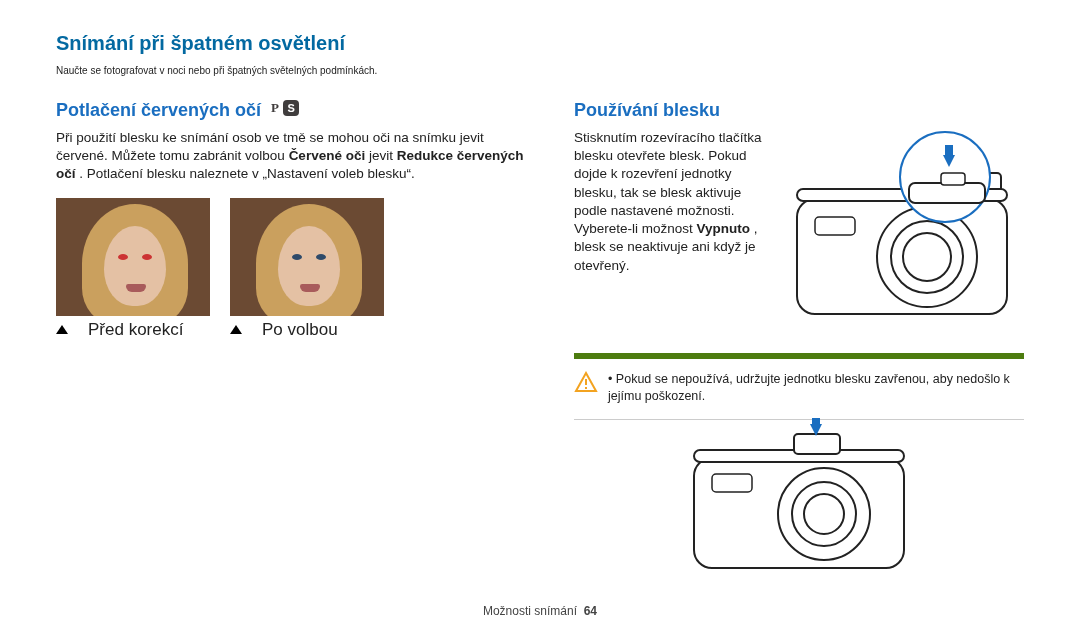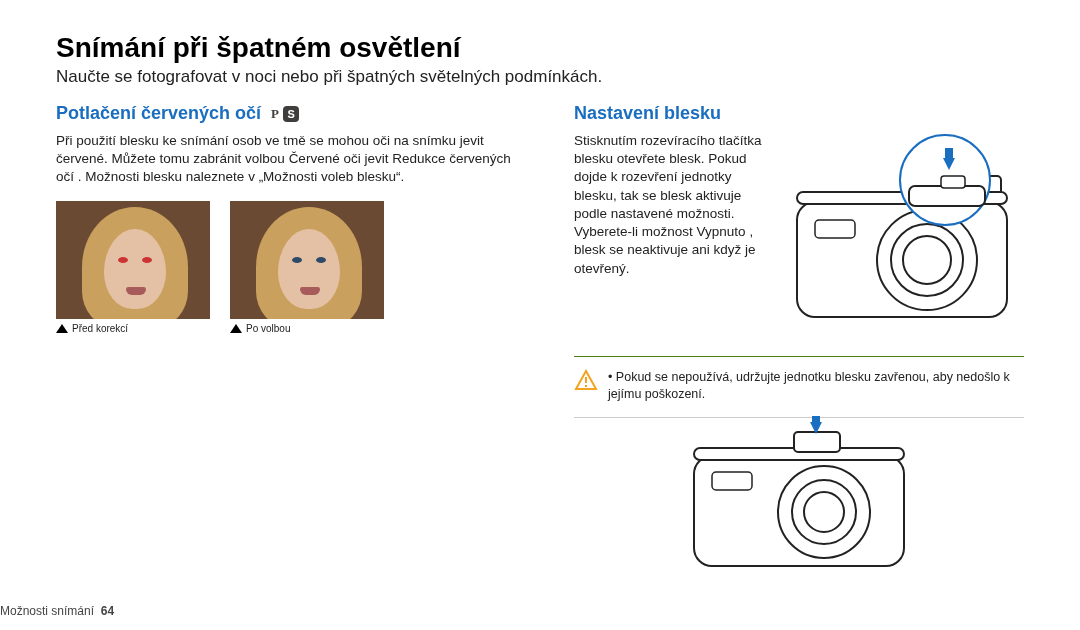--- a/index.html
+++ b/index.html
@@ -6,41 +6,41 @@
   body {
     width: 1080px;
     height: 630px;
     background: #fff;
     font-family: "Segoe UI", Arial, sans-serif;
     color: #222;
     position: relative;
     padding: 32px 56px 0 56px;
   }
   .page-title {
-    color: #000000;
-    font-size: 28px;
+    color: #0369a1;
+    font-size: 20px;
     font-weight: 600;
-    margin-bottom: 3px;
+    margin-bottom: 10px;
   }
   .subtitle {
-    font-size: 17px;
-    margin-bottom: 16px;
+    font-size: 10px;
+    margin-bottom: 24px;
   }
   .columns {
     display: flex;
     gap: 48px;
   }
   .col-left { flex: 0 0 470px; }
   .col-right { flex: 1; }
   .sec-heading {
     color: #1a6ec0;
     font-size: 18px;
     font-weight: 600;
     display: flex;
-    align-items: center;
+    align-items: flex-start;
     gap: 10px;
     margin-bottom: 8px;
   }
   .mode-badge {
     display: inline-flex;
     align-items: center;
     gap: 4px;
     font-size: 13px;
     color: #444;
   }
@@ -58,21 +58,21 @@
     display: inline-flex;
     align-items: center;
     justify-content: center;
     font-weight: bold;
   }
   .body-text {
     font-size: 13.5px;
     line-height: 1.35;
     margin-bottom: 14px;
   }
-  .body-text b { font-weight: 400; }
+  .body-text b { font-weight: 700; }
   .photo-row {
     display: flex;
     gap: 20px;
     margin-top: 6px;
   }
   .photo-block { display:flex; flex-direction:column; gap:4px; }
   .photo {
     width: 154px;
     height: 118px;
     background: #6b4a33;
@@ -92,24 +92,24 @@
     background:#caa05e;
     border-radius:50% 50% 30% 30%;
   }
   .photo .eye { position:absolute; width:10px; height:6px; border-radius:50%; top:56px; }
   .photo .eye.l { left:62px; }
   .photo .eye.r { left:86px; }
   .photo.red .eye { background:#c33; }
   .photo.fixed .eye { background:#2e4a6a; }
   .photo .mouth { position:absolute; left:70px; top:86px; width:20px; height:8px; background:#a85b5b; border-radius:3px 3px 8px 8px;}
   .caption {
-    font-size: 10px;
+    font-size: 17px;
     display: flex;
     align-items: center;
-    gap: 4px;
+    gap: 20px;
   }
   .tri {
     width:0;height:0;
     border-left:6px solid transparent;
     border-right:6px solid transparent;
     border-bottom:9px solid #000;
     display:inline-block;
   }
   
   .camera-wrap {
@@ -120,39 +120,40 @@
   .callout-circle {
     position:absolute;
     border:2px solid #1a6ec0;
     border-radius:50%;
     background:#fff;
   }
   
   .note-row {
     display:flex;
     gap:10px;
-    border-top:1px solid #4d7c0f;
+    border-top:6px solid #4d7c0f;
     border-bottom:1px solid #ccc;
     padding:12px 0 14px 0;
     margin-top:24px;
     font-size:12.5px;
     line-height:1.35;
   }
   .warn-icon {
     flex: 0 0 24px;
     color:#f3a320;
     font-size:22px;
     text-align:center;
   }
   .note-list { list-style:none; }
   .note-list li::before { content:"•  "; }
   .footer {
     position:absolute;
     bottom:12px;
     left:0; right:0;
+    text-align:center;
     font-size:12px;
     color:#444;
   }
   .arrow-down {
     width:0;height:0;
     border-left:6px solid transparent;
     border-right:6px solid transparent;
     border-top:12px solid #1a6ec0;
     display:inline-block;
   }
@@ -173,21 +174,21 @@
       <span class="mode-badge">
         <span class="mode-p">P</span>
         <span class="mode-s">S</span>
       </span>
     </h2>
     <p class="body-text">
       <span>Při použití blesku ke snímání osob ve tmě se mohou oči na snímku jevit červené. Můžete tomu zabránit volbou </span>
       <b>Červené oči</b>
       <span> jevit </span>
       <b>Redukce červených očí</b>
-      <span>. Možnosti blesku naleznete v „Možnosti voleb blesku“.</span>
+      <span>. Potlačení blesku naleznete v „Nastavení voleb blesku“.</span>
     </p>
 
     <div class="photo-row">
       <div class="photo-block">
         <div class="photo red">
           <div class="hair"></div>
             <div class="face"></div>
           <div class="eye l"></div>
             <div class="eye r"></div>
             <div class="mouth"></div>
@@ -208,21 +209,21 @@
         <div class="caption">
           <span class="tri"></span>
           <span>Po volbou</span>
         </div>
       </div>
     </div>
   </div>
 
   <div class="col-right">
     <h2 class="sec-heading">
-      <span>Nastavení blesku</span>
+      <span>Používání blesku</span>
     </h2>
 
     <div style="display:flex; gap:23px;">
       <p class="body-text" style="flex:0 0 190px">
         <span>Stisknutím rozevíracího tlačítka blesku otevřete blesk. Pokud dojde k rozevření jednotky blesku, tak se blesk aktivuje podle nastavené možnosti. Vyberete-li možnost </span>
         <b>Vypnuto</b>
         <span>, blesk se neaktivuje ani když je otevřený.</span>
       </p>
 
       <div class="camera-wrap" style="width:230px;height:200px;">

